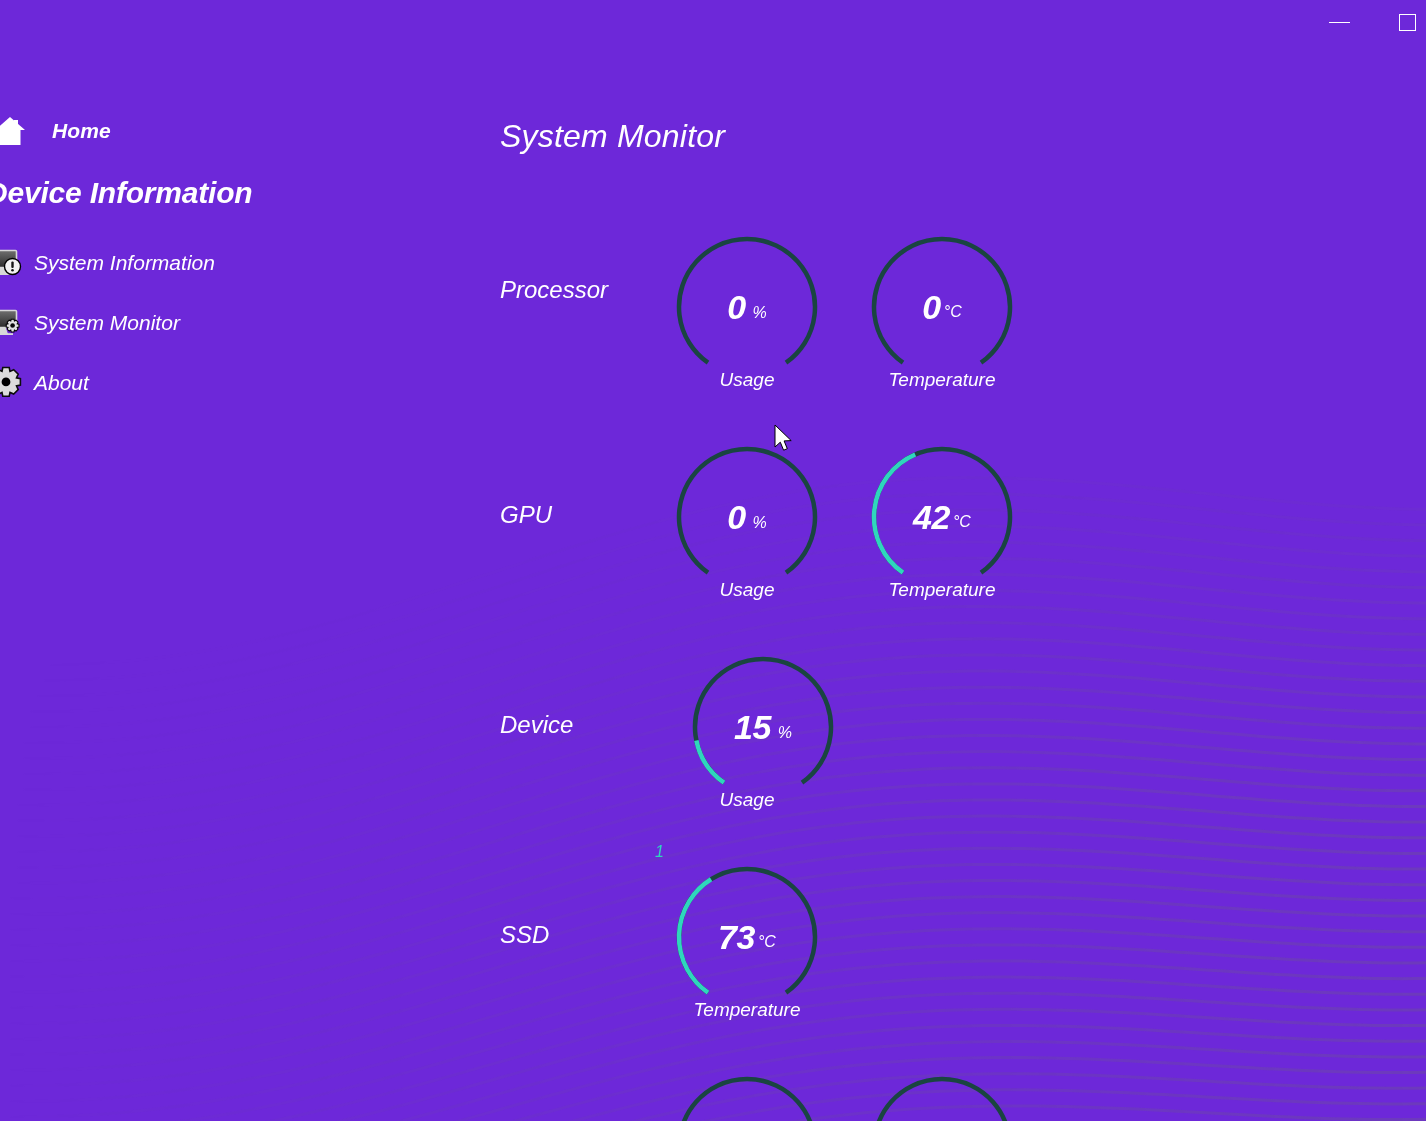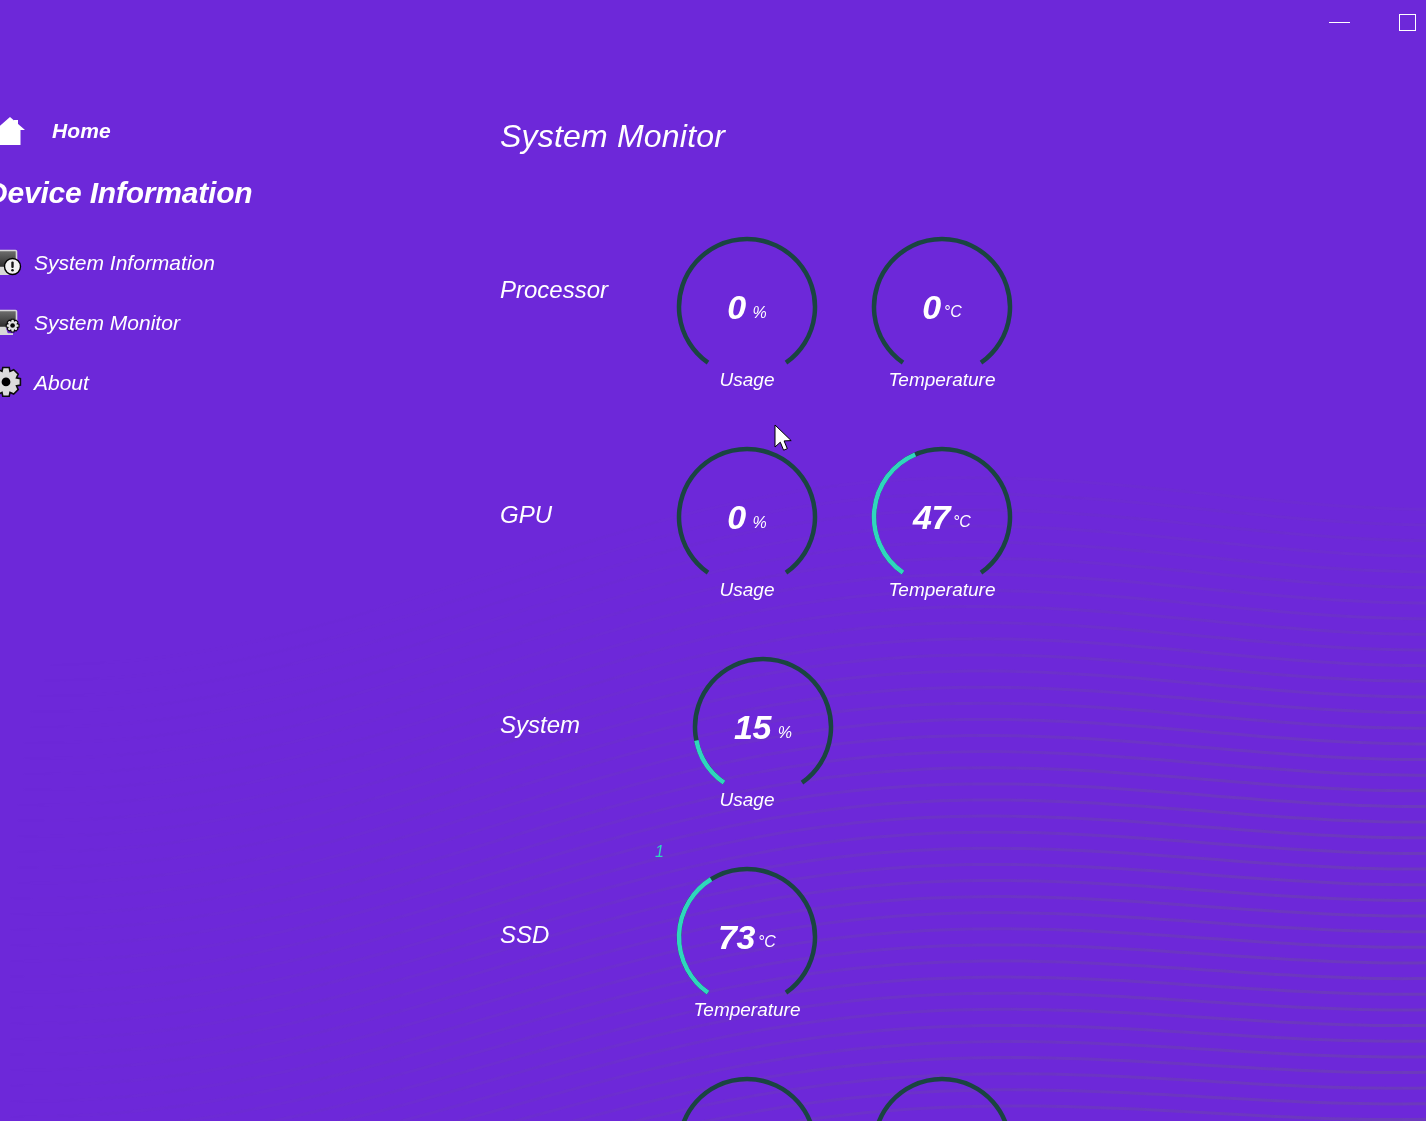--- a/index.html
+++ b/index.html
@@ -394,28 +394,28 @@
               <span class="gauge-unit pct">%</span>
             </div>
           </div>
           <div class="gauge-caption" style="left: 147px; top: 579px;">Usage</div>
           <div class="gauge" style="left: 407px; top: 442px;">
             <svg viewBox="0 0 150 150">
               <path d="M 36.00 130.70 A 68 68 0 1 1 114.00 130.70" fill="none" stroke="#1a4541" stroke-width="4.5" stroke-linecap="butt"></path>
               <path d="M 36.00 130.70 A 68 68 0 0 1 48.21 12.50" fill="none" stroke="#2fd6bd" stroke-width="4.5" stroke-linecap="butt"></path>
             </svg>
             <div class="gauge-center">
-              <span class="gauge-value">47</span>
+              <span class="gauge-value">42</span>
               <span class="gauge-unit">°C</span>
             </div>
           </div>
           <div class="gauge-caption" style="left: 342px; top: 579px;">Temperature</div>
         </div>
         <div class="metric-row" style="top: 0px;">
-          <div class="metric-label" style="top: 711px;">System</div>
+          <div class="metric-label" style="top: 711px;">Device</div>
           <div class="gauge" style="left: 228px; top: 652px;">
             <svg viewBox="0 0 150 150">
               <path d="M 36.00 130.70 A 68 68 0 1 1 114.00 130.70" fill="none" stroke="#1a4541" stroke-width="4.5" stroke-linecap="butt"></path>
               <path d="M 36.00 130.70 A 68 68 0 0 1 8.37 88.56" fill="none" stroke="#2fd6bd" stroke-width="4.5" stroke-linecap="butt"></path>
             </svg>
             <div class="gauge-center">
               <span class="gauge-value">15</span>
               <span class="gauge-unit pct">%</span>
             </div>
           </div>

